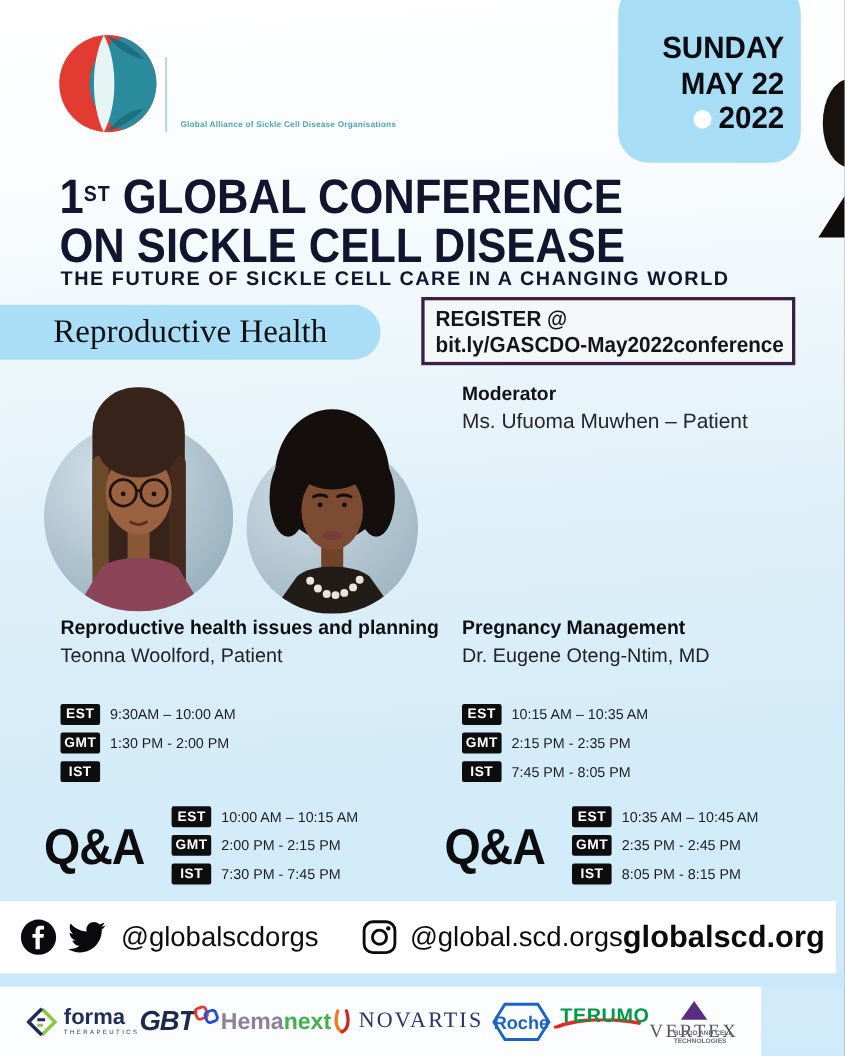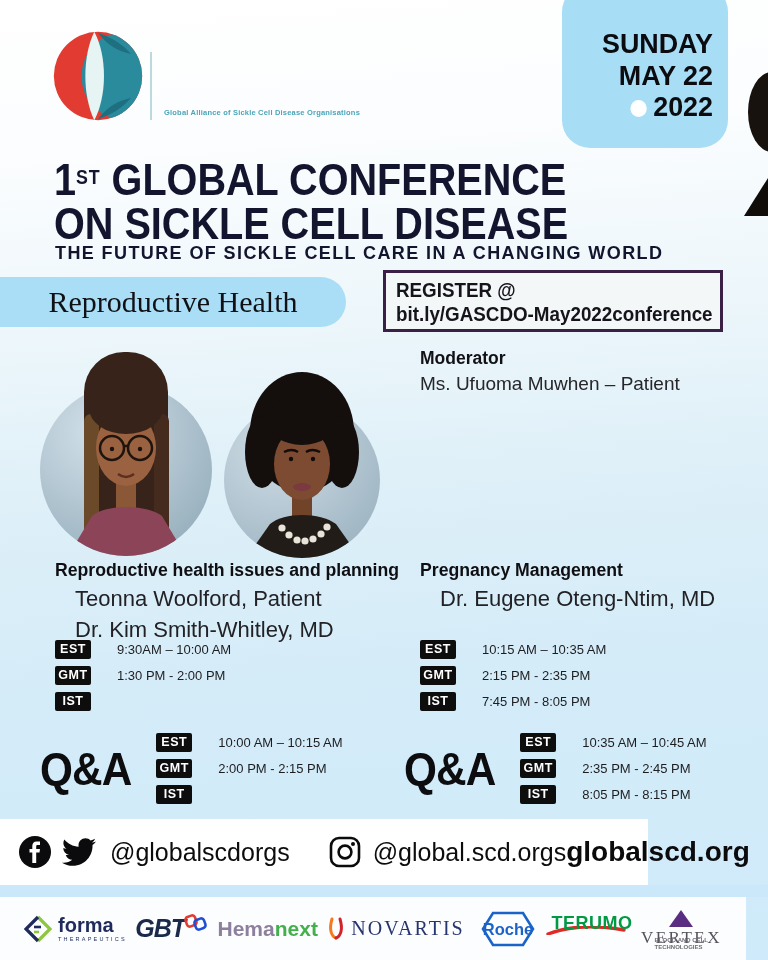--- a/index.html
+++ b/index.html
@@ -43,46 +43,46 @@
 
   
   .moderator{left:420px;top:348px;}
   .mod-label{font-size:17.5px;font-weight:800;color:#111116;}
   .mod-name{font-size:19px;color:#26262b;margin-top:4px;}
 
   
   .session-col{width:350px;}
   .sc-left{left:55px;top:560px;} .sc-right{left:420px;top:560px;}
   .session-title{font-size:18px;font-weight:800;color:#0f0f13;transform:scaleX(.98);transform-origin:left;white-space:nowrap;}
-  .speaker{font-size:22px;color:#222226;margin-top:5px;margin-left:20px;}
+  .speaker{font-size:18px;color:#222226;margin-top:5px;}
 
   
   .times{display:flex;flex-direction:column;gap:7px;}
   .tl-left{left:55px;top:640px;} .tl-right{left:420px;top:640px;}
-  .time-row{display:flex;align-items:center;gap:26px;}
+  .time-row{display:flex;align-items:center;gap:9px;}
   .tz-badge{background:#0d0d0d;color:#fff;font-size:12.5px;font-weight:700;letter-spacing:.5px;
     width:36px;text-align:center;padding:2px 0 3px;border-radius:2px;}
   .time-text{font-size:13px;color:#1d1d20;white-space:nowrap;}
 
   
   .qa-block{display:flex;align-items:center;gap:17px;}
   .qa-left{left:40px;top:733px;} .qa-right{left:404px;top:733px;}
   .qa-label{font-size:46px;font-weight:900;color:#0d0d10;transform:scaleX(.92);transform-origin:left;letter-spacing:-1px;}
 
   
-  .social-bar{left:0;top:819px;width:648px;height:66px;background:#fff;
+  .social-bar{left:0;top:819px;width:760px;height:66px;background:#fff;
     display:flex;align-items:center;padding-left:18px;box-sizing:border-box;}
   .soc-icon{flex:0 0 auto;display:flex;align-items:center;}
   .handle{font-size:25px;color:#0c0c0e;white-space:nowrap;}
   .website{font-size:28px;font-weight:800;color:#0b0b0d;margin-left:auto;margin-right:30px;white-space:nowrap;}
 
   .divider-strip{left:0;top:885px;width:768px;height:12px;background:#cbe8fa;}
 
   
-  .sponsor-bar{left:0;top:897px;width:746px;height:63px;background:#fcfdfe;
+  .sponsor-bar{left:0;top:897px;width:692px;height:63px;background:#fcfdfe;
     display:flex;align-items:center;justify-content:space-between;padding:0 24px;box-sizing:border-box;}
   .sp{display:flex;align-items:center;}
   .forma-txt{line-height:1;margin-left:6px;}
   .forma-name{font-size:20px;font-weight:800;color:#1e2b5b;}
   .forma-sub{font-size:5.5px;letter-spacing:2.2px;color:#1e2b5b;margin-top:2px;}
   .gbt-name{font-size:25px;font-weight:900;font-style:italic;color:#1b2a4a;letter-spacing:-1px;}
   .gbt-chain{margin-left:-2px;margin-top:-14px;}
   .hema{font-size:21px;font-weight:600;}
   .hema-1{color:#8d7f9e;} .hema-2{color:#42b14b;}
   .novartis{gap:5px;}
@@ -207,21 +207,20 @@
     <path d="M60,96 Q68,92 74,96" stroke="#120d0a" stroke-width="2.5" fill="none"></path>
     <path d="M82,96 Q88,92 96,96" stroke="#120d0a" stroke-width="2.5" fill="none"></path>
     <circle cx="67" cy="103" r="2.2" fill="#120d0a"></circle>
       <circle cx="89" cy="103" r="2.2" fill="#120d0a"></circle>
     <ellipse cx="78" cy="131" rx="9" ry="4" fill="#7a3a40"></ellipse>
   </svg>
 
   <div class="abs session-col sc-left">
     <div class="session-title">Reproductive health issues and planning</div>
     <div class="speaker">Teonna Woolford, Patient</div>
-    <div class="speaker">Dr. Kim Smith-Whitley, MD</div>
   </div>
   <div class="abs times tl-left">
     <div class="time-row">
       <span class="tz-badge">EST</span>
       <span class="time-text">9:30AM – 10:00 AM</span>
     </div>
     <div class="time-row">
       <span class="tz-badge">GMT</span>
       <span class="time-text">1:30 PM - 2:00 PM</span>
     </div>
@@ -255,20 +254,21 @@
       <div class="time-row">
         <span class="tz-badge">EST</span>
         <span class="time-text">10:00 AM – 10:15 AM</span>
       </div>
       <div class="time-row">
         <span class="tz-badge">GMT</span>
         <span class="time-text">2:00 PM - 2:15 PM</span>
       </div>
       <div class="time-row">
         <span class="tz-badge">IST</span>
+        <span class="time-text">7:30 PM - 7:45 PM</span>
       </div>
     </div>
   </div>
 
   <div class="abs qa-block qa-right">
     <div class="qa-label">Q&amp;A</div>
     <div class="times">
       <div class="time-row">
         <span class="tz-badge">EST</span>
         <span class="time-text">10:35 AM – 10:45 AM</span>

